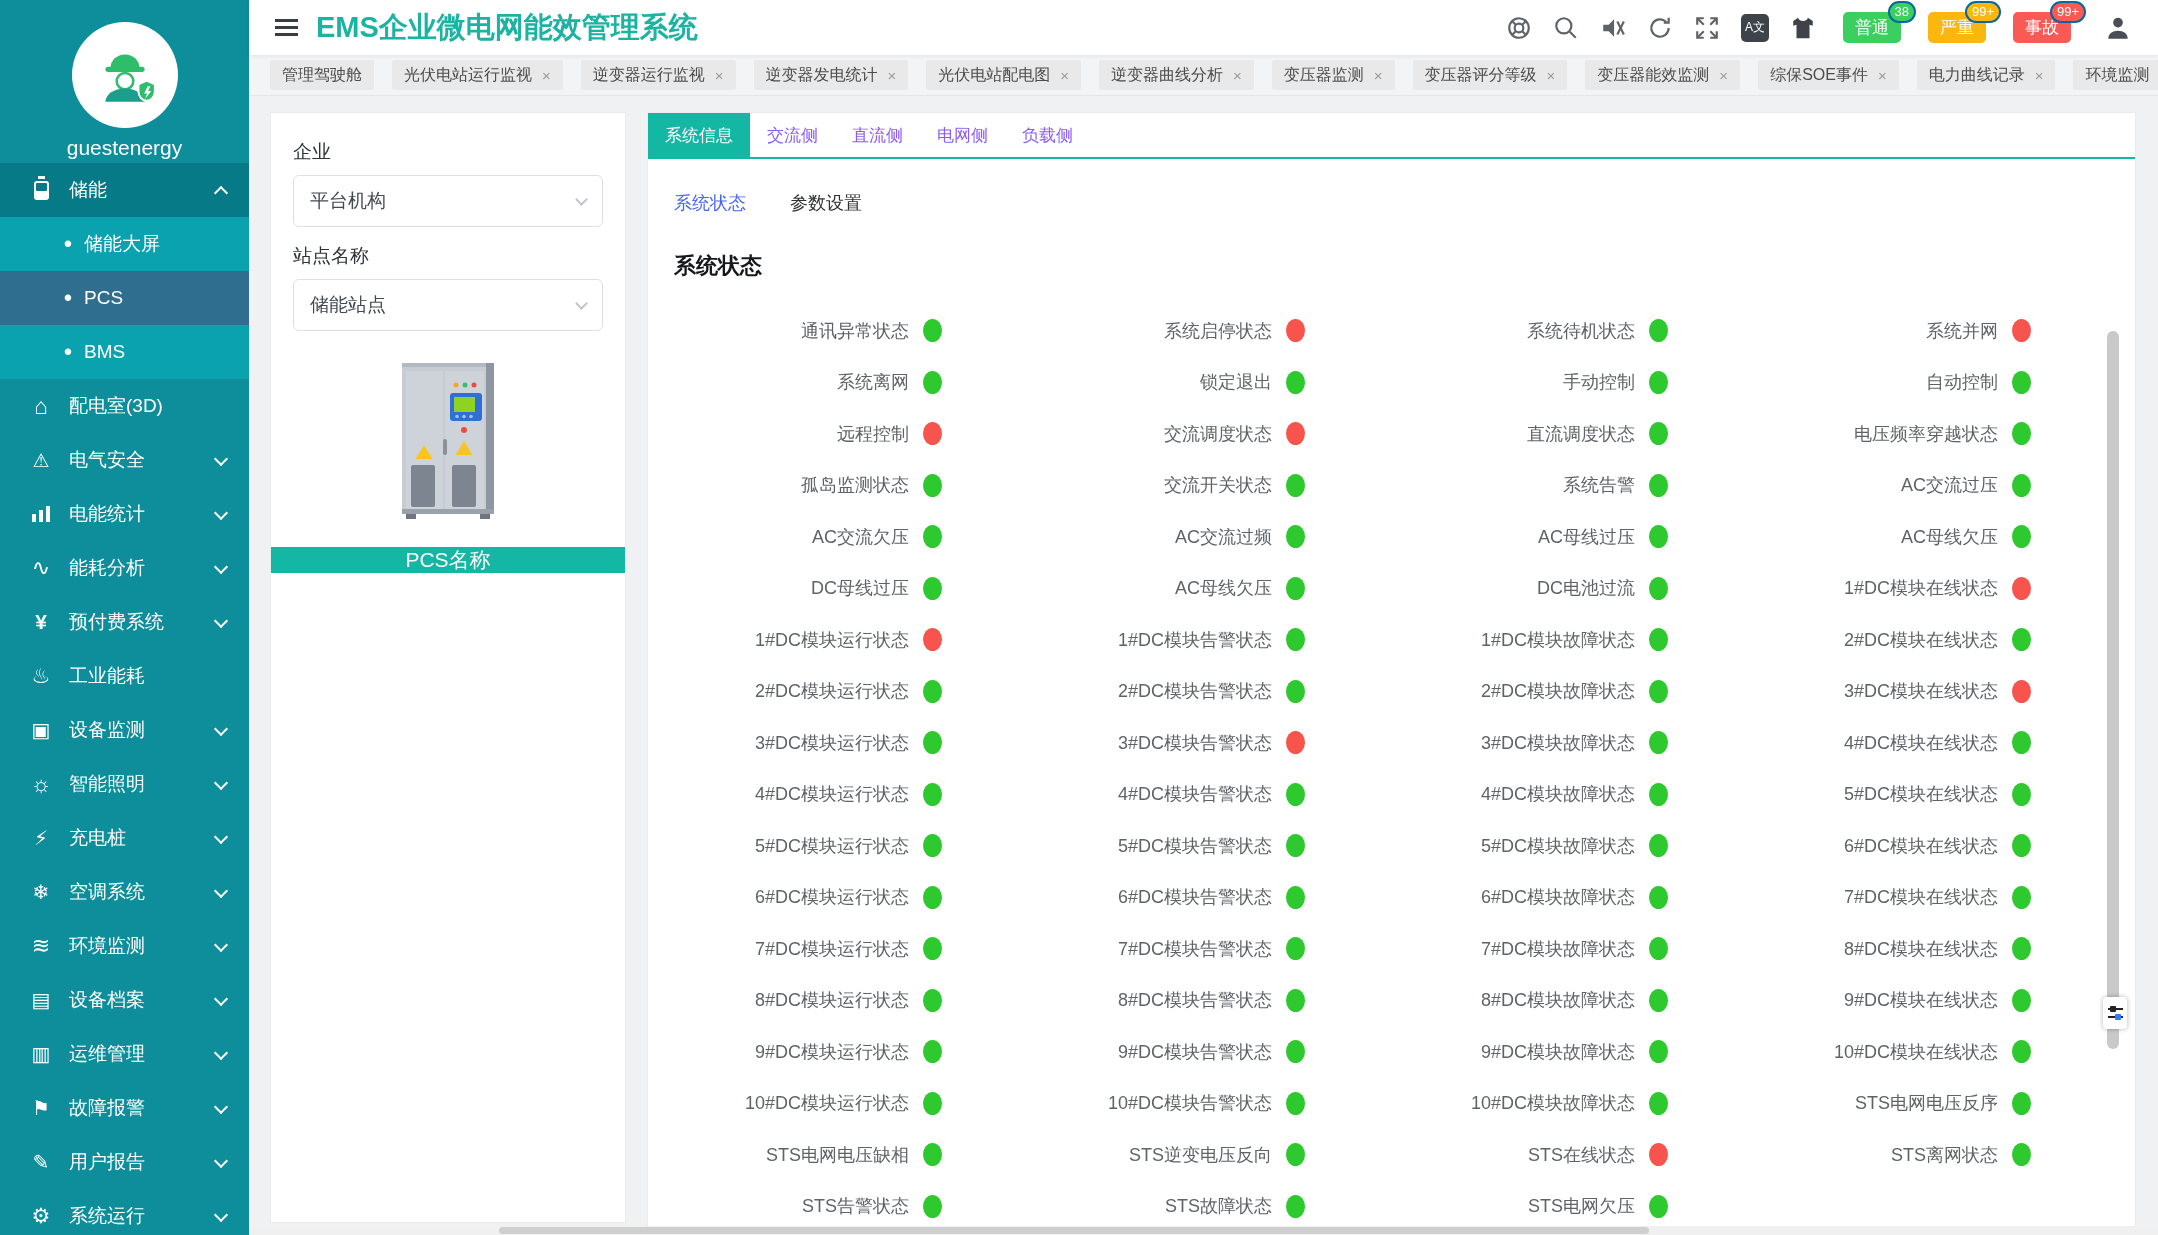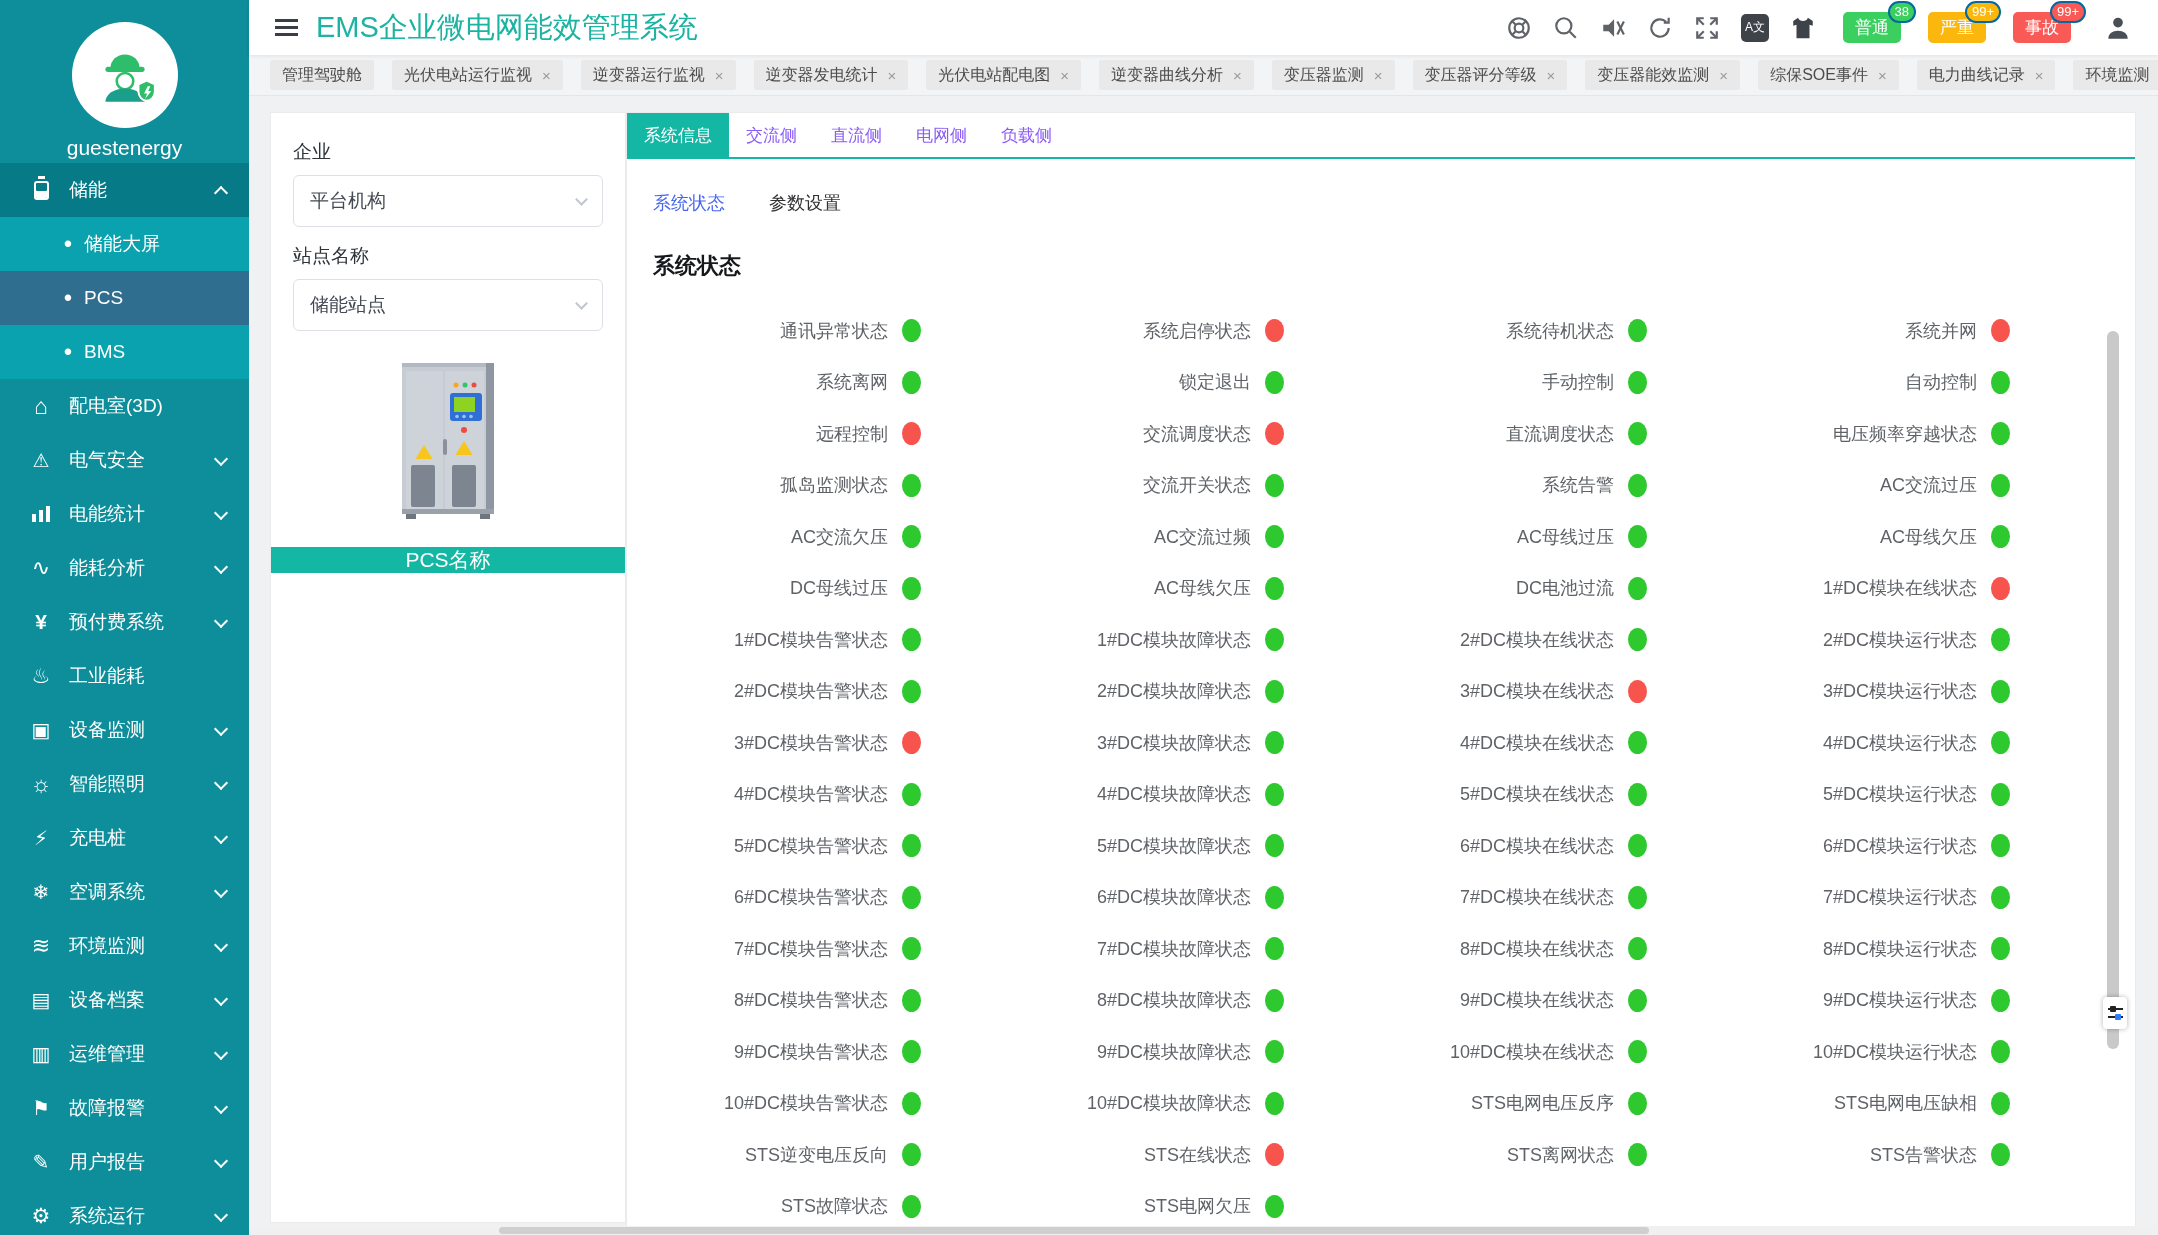--- a/index.html
+++ b/index.html
@@ -47,21 +47,21 @@
   .archive-icon::before{content:"▤";font-size:20px}
   .folders-icon::before{content:"▥";font-size:20px}
   .siren-icon::before{content:"⚑";font-size:20px}
   .report-icon::before{content:"✎";font-size:20px}
   .gear-icon::before{content:"⚙";font-size:21px}
 
   
   .main{flex:1;display:flex;flex-direction:column;position:relative;min-width:0}
   .topbar{height:55px;background:#fff;display:flex;align-items:center;padding:0 26px;flex-shrink:0;box-shadow:0 1px 4px rgba(0,0,0,.08);position:relative;z-index:3}
   .burger{width:23px;height:17px;margin-right:18px;cursor:pointer;background-image:linear-gradient(#3a3f45,#3a3f45),linear-gradient(#3a3f45,#3a3f45),linear-gradient(#3a3f45,#3a3f45);background-size:100% 3px;background-position:0 0,0 7px,0 14px;background-repeat:no-repeat}
-  .title{font-size:29px;font-weight:400;color:var(--title-color);margin:0;white-space:nowrap}
+  .title{font-size:29px;font-weight:700;color:var(--title-color);margin:0;white-space:nowrap}
   .hicons{margin-left:auto;display:flex;align-items:center;gap:21px}
   .hicon{display:flex;cursor:pointer}
   .langbox{width:28px;height:28px;background:#3e434a;color:#fff;border-radius:5px;display:flex;align-items:center;justify-content:center;font-size:12px;cursor:pointer}
   .alarm-group{display:flex;align-items:center;gap:27px;margin:0 12px 0 6px}
   .alarm-btn{position:relative;height:31px;padding:0 12px;border:none;border-radius:5px;color:#fff;font-size:17px;cursor:pointer;font-family:inherit}
   .alarm-btn.normal{background:var(--btn-normal)}
   .alarm-btn.severe{background:var(--btn-severe)}
   .alarm-btn.accident{background:var(--btn-accident)}
   .badge{position:absolute;top:-11px;right:-15px;min-width:24px;height:22px;padding:0 5px;border-radius:12px;border:2px solid #0369a1;color:#fff;font-size:13px;line-height:18px;text-align:center}
   .badge.normal{background:var(--btn-normal)}
@@ -69,21 +69,21 @@
   .badge.accident{background:var(--btn-accident)}
 
   
   .tabstrip{height:41px;background:#f3f4f5;display:flex;align-items:center;padding-left:21px;gap:18px;border-bottom:1px solid #e6e6e6;flex-shrink:0;overflow:hidden}
   .tab{display:inline-flex;align-items:center;height:30px;padding:0 12px;background:#e9e9e9;color:#4c4c4c;font-size:16px;border-radius:2px;cursor:pointer;white-space:nowrap;flex-shrink:0}
   .tab.active{background:var(--accent);color:#fff}
   .tdot:not(:empty){margin-right:8px;font-size:10px;line-height:1}
   .tclose:not(:empty){margin-left:10px;color:#9a9a9a;font-size:15px}
 
   
-  .content{flex:1;display:flex;padding:16px 22px 0 21px;overflow:hidden}
+  .content{flex:1;display:flex;gap:21px;padding:16px 22px 0 21px;overflow:hidden}
   .panel-left{width:356px;height:1111px;background:#fff;border:1px solid #ebebeb;padding:22px;flex-shrink:0}
   .fld-label{display:block;font-size:19px;color:#2e3338;margin:4px 0 10px}
   .select{height:52px;border:1px solid #dcdfe6;border-radius:6px;display:flex;align-items:center;justify-content:space-between;padding:0 16px;font-size:19px;color:#434a54;margin-bottom:16px;cursor:pointer;background:#fff}
   .sel-chev{width:9px;height:9px;border-right:2px solid #c0c4cc;border-bottom:2px solid #c0c4cc;transform:rotate(45deg);margin-top:-4px}
   .cabinet{width:100px;margin:30px auto 0}
   .device-banner{margin:24px -22px 0;height:26px;background:var(--accent);color:#fff;font-size:21px;display:flex;align-items:center;justify-content:center}
 
   .panel-right{flex:1;background:#fff;position:relative;overflow:hidden;border:1px solid #ebebeb}
   .ctabs{display:flex;border-bottom:2px solid var(--accent);height:46px}
   .ctab{padding:0 17px;display:flex;align-items:center;font-size:17px;color:#8b5cf6;cursor:pointer}
@@ -530,20 +530,24 @@
             </div>
             <div class="cell">
               <span class="slabel">DC电池过流</span>
               <span class="sdot normal"></span>
             </div>
             <div class="cell">
               <span class="slabel">1#DC模块在线状态</span>
               <span class="sdot alarm"></span>
             </div>
             <div class="cell">
+              <span class="slabel">1#DC模块运行状态</span>
+              <span class="sdot alarm"></span>
+            </div>
+            <div class="cell">
               <span class="slabel">1#DC模块告警状态</span>
               <span class="sdot normal"></span>
             </div>
             <div class="cell">
               <span class="slabel">1#DC模块故障状态</span>
               <span class="sdot normal"></span>
             </div>
             <div class="cell">
               <span class="slabel">2#DC模块在线状态</span>
               <span class="sdot normal"></span>

